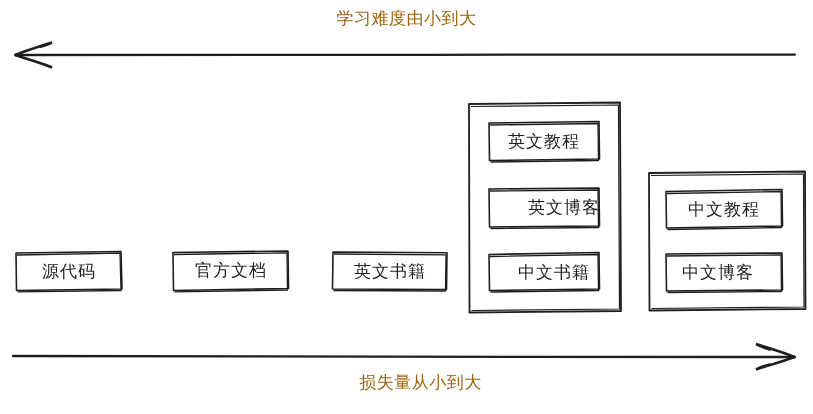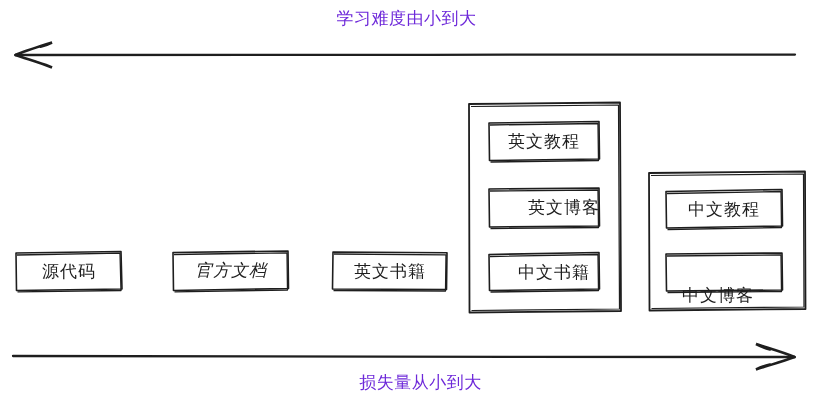--- a/index.html
+++ b/index.html
@@ -20,21 +20,21 @@
     position: absolute;
     inset: 0;
     width: 813px;
     height: 414px;
   }
 
   .axis-label {
     position: absolute;
     font-size: 17px;
     line-height: 1;
-    color: #6d28d9;
+    color: #a16207;
     white-space: nowrap;
     letter-spacing: 0.5px;
   }
   #top-label { left: 0; right: 0; top: 10px; text-align: center; }
   #bottom-label { left: 0; right: 0; top: 374px; text-align: center; padding-left: 28px; }
 
   .node {
     position: absolute;
     display: flex;
     align-items: center;
@@ -107,25 +107,25 @@
     <path d="M667,256 L781,255 L781.5,291.5 L667.5,292.5" fill="none" stroke="#1e1e1e" stroke-width="1.3" stroke-linejoin="round"></path>
   </g>
 </svg>
 
 <div class="axis-label" id="top-label">学习难度由小到大</div>
 
 <div class="axis-label" id="bottom-label">损失量从小到大</div>
 
 <div class="node" style="left:16px; top:252px; width:106px; height:38px;">源代码</div>
 
-<div class="node" style="left:173px; top:251px; width:116px; height:38px;font-style:italic;">官方文档</div>
+<div class="node" style="left:173px; top:251px; width:116px; height:38px;">官方文档</div>
 
 <div class="node" style="left:333px; top:252px; width:114px; height:38px;">英文书籍</div>
 
 <div class="node" style="left:489px; top:122px; width:110px; height:38px;">英文教程</div>
 
 <div class="node" style="left:489px; top:188px; width:110px; height:38px;padding-left:40px;">英文博客</div>
 
 <div class="node" style="left:489px; top:253px; width:130px; height:38px;">中文书籍</div>
 
 <div class="node" style="left:666px; top:190px; width:116px; height:38px;border-radius:12px;">中文教程</div>
 
-<div class="node" style="left:666px; top:253px; width:104px; height:38px;margin-top:23px;">中文博客</div>
+<div class="node" style="left:666px; top:253px; width:104px; height:38px;">中文博客</div>
 
 </body></html>

